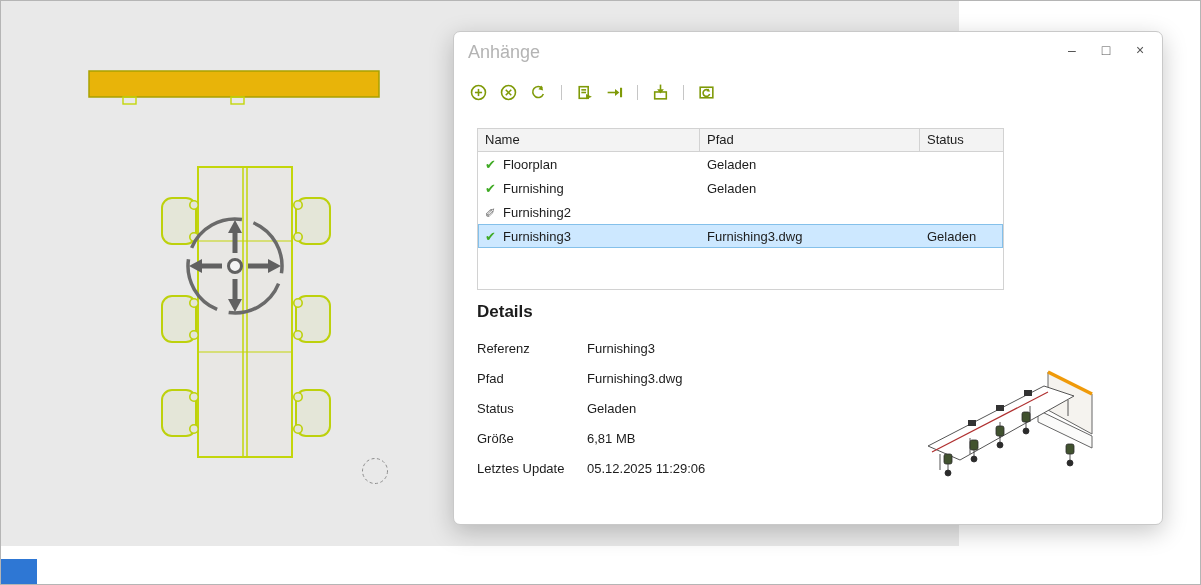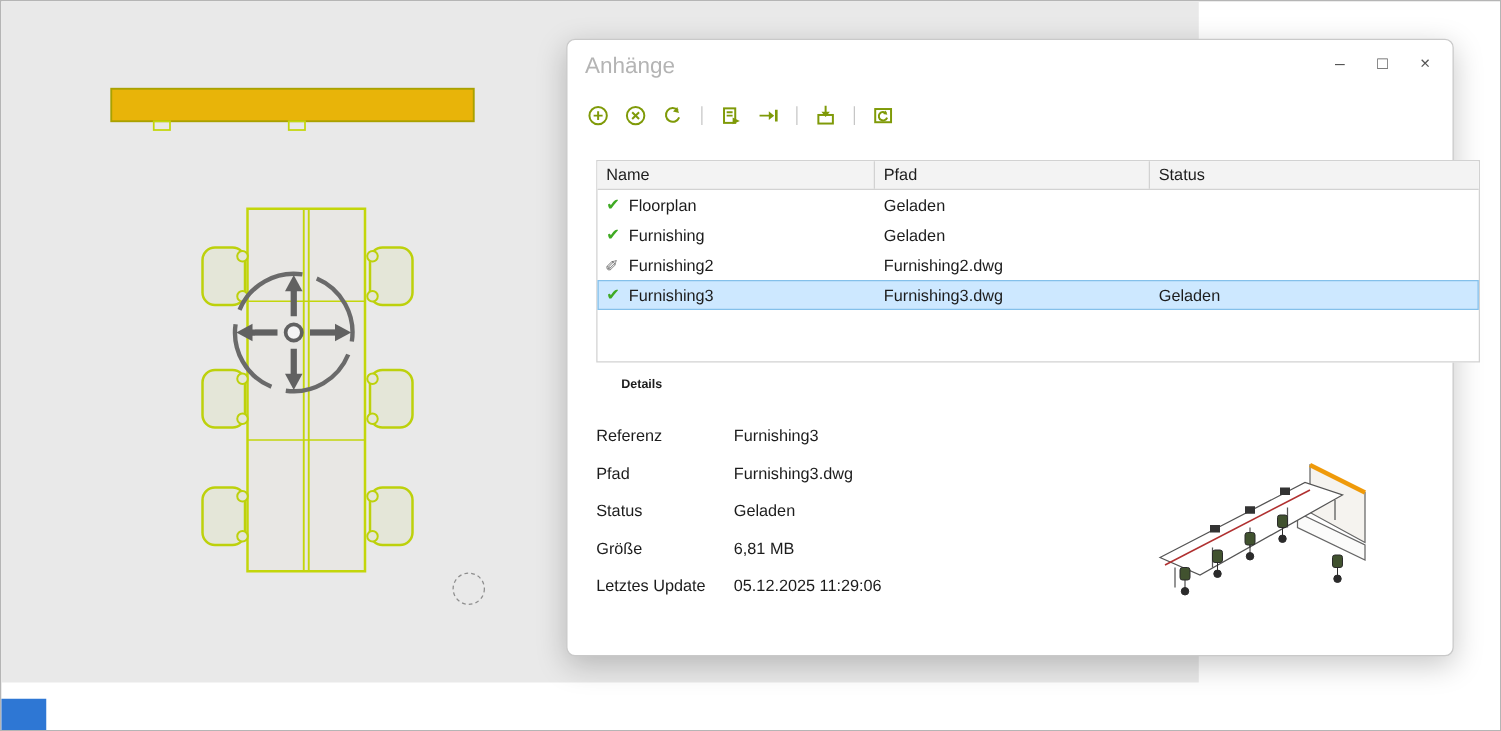--- a/index.html
+++ b/index.html
@@ -18,36 +18,36 @@
   }
   .dialog-title{position:absolute;left:14px;top:10px;font-size:18px;color:#b4b4b4;}
   .win-controls{position:absolute;right:14px;top:9px;display:flex;gap:18px;color:#555;}
   .win-btn{width:16px;height:18px;text-align:center;font-size:14px;line-height:18px;cursor:default;}
   .toolbar{position:absolute;left:15px;top:49px;height:22px;display:flex;align-items:center;gap:11px;}
   .tb-btn{display:flex;align-items:center;justify-content:center;width:19px;height:19px;}
   .tb-divider{width:1px;height:15px;background:#c6c6c6;margin:0 2px;}
   .tb-btn svg{stroke:#7f9a08;fill:none;stroke-width:1.5;}
   
   .attach-table{
-    position:absolute;left:23px;top:96px;width:707px;height:162px;box-sizing:border-box;
+    position:absolute;left:23px;top:96px;width:527px;height:162px;box-sizing:border-box;
     border:1px solid #d2d2d2;background:#fff;font-size:13px;
   }
   .t-header{display:flex;height:23px;background:#f3f3f3;border-bottom:1px solid #d2d2d2;box-sizing:border-box;}
   .t-h-cell{box-sizing:border-box;padding:3px 7px;border-right:1px solid #d2d2d2;color:#1c1c1c;}
   .t-h-cell:last-child{border-right:none;}
   .c-name{width:222px;}.c-pfad{width:220px;}.c-status{flex:1;}
   .t-row{display:flex;height:24px;align-items:center;box-sizing:border-box;}
   .t-cell{box-sizing:border-box;padding:0 7px;white-space:nowrap;overflow:hidden;}
   .t-cell.first{display:flex;align-items:center;padding-left:4px;gap:4px;}
   .row-icon{width:17px;text-align:center;font-size:13px;}
   .row-icon.check{color:#3faa24;}
   .row-icon.unloaded{color:#6b6b6b;display:inline-block;transform:rotate(-90deg);}
   .t-row.selected{background:#cde8ff;outline:1px solid #84c0ea;outline-offset:-1px;}
   
-  .details-heading{position:absolute;left:23px;top:270px;font-size:10px;font-weight:bold;margin-left:20px;}
+  .details-heading{position:absolute;left:23px;top:270px;font-size:17px;font-weight:bold;}
   .details-grid{position:absolute;left:23px;top:294px;font-size:13px;}
   .d-row{display:flex;height:30px;align-items:flex-end;}
   .d-label{width:110px;}
   
   .preview{position:absolute;left:466px;top:300px;width:195px;height:165px;}
 </style>
 </head>
 <body>
 
 <div class="screen">
@@ -204,21 +204,20 @@
           <span>Furnishing</span>
         </div>
         <div class="t-cell c-status">Geladen</div>
       </div>
 
       <div class="t-row">
         <div class="t-cell c-name first">
           <span class="row-icon unloaded">✎</span>
           <span>Furnishing2</span>
         </div>
-        <div class="t-cell c-pfad">Furnishing2.dwg</div>
       </div>
 
       <div class="t-row selected">
         <div class="t-cell c-name first">
           <span class="row-icon check">✔</span>
           <span>Furnishing3</span>
         </div>
         <div class="t-cell c-pfad">Furnishing3.dwg</div>
         <div class="t-cell c-status">Geladen</div>
       </div>

